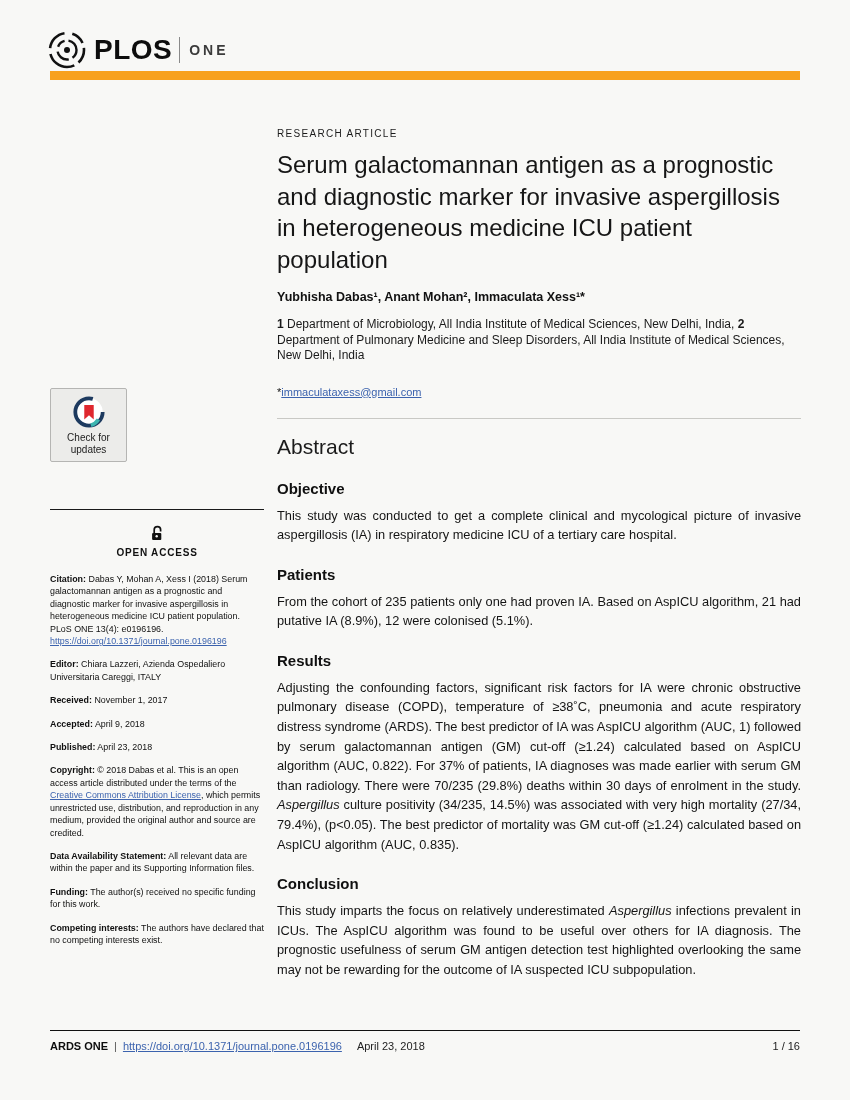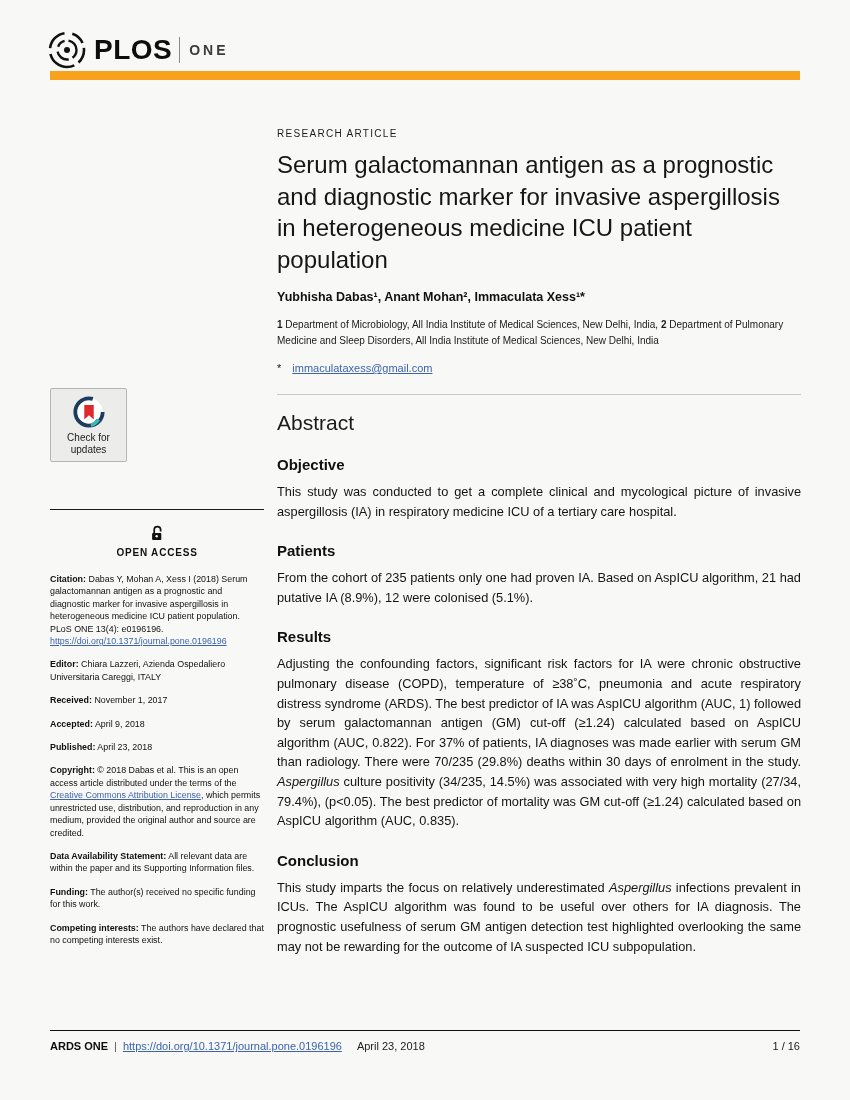--- a/index.html
+++ b/index.html
@@ -117,28 +117,28 @@
     width: 512px;
     margin-bottom: 15px;
   }
   .authors {
     font-size: 12.5px;
     font-weight: bold;
     color: #111;
     margin-bottom: 13px;
   }
   .affil {
-    font-size: 10px;
+    font-size: 12px;
     line-height: 15.5px;
     color: #1a1a1a;
-    margin-bottom: 14px;
+    margin-bottom: 22px;
   }
   .affil b { font-weight: bold; }
   .email-row { font-size: 11px; color: #111; }
-  .email-row .lnk { margin-left: 11px; }
+  .email-row .lnk { margin-left: 0; }
   .abstract-rule { border-top: 1px solid #c9c9c5; margin-top: 20px; }
   .abstract-h {
     font-size: 21px;
     font-weight: 400;
     color: #1b1b1b;
     margin-top: 16px;
   }
   .sec-h {
     font-size: 15px;
     font-weight: bold;

